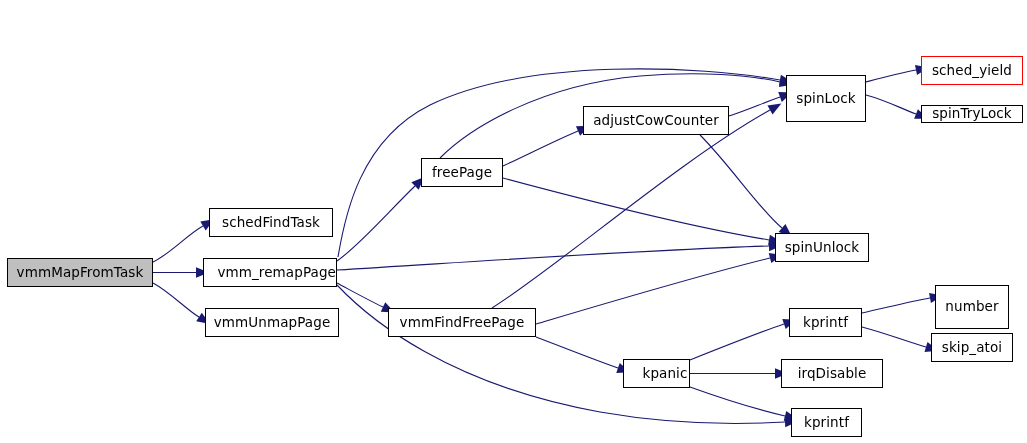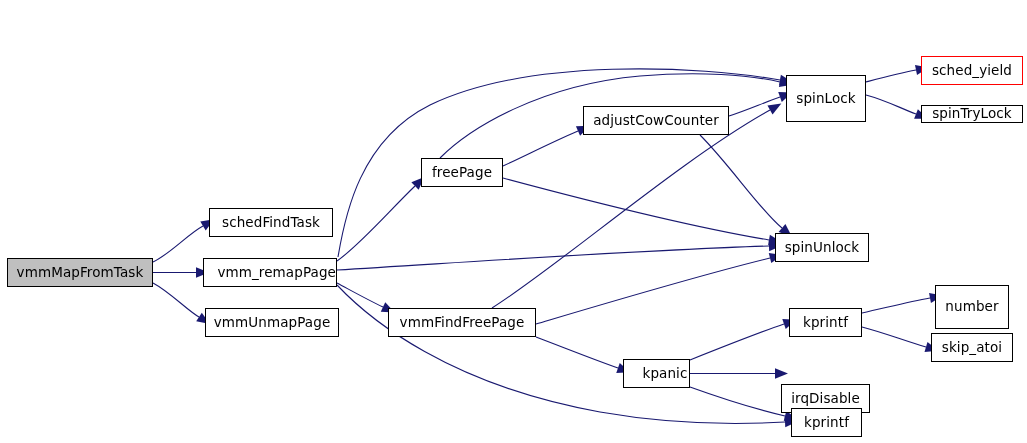--- a/index.html
+++ b/index.html
@@ -141,21 +141,21 @@
       </div>
       <div class="node" style="left: 921px; top: 105px; width: 102px; height: 18px;">
         <span>spinTryLock</span>
       </div>
       <div class="node" style="left: 623px; top: 359px; width: 67px; height: 29px; padding-left: 17px;">
         <span>kpanic</span>
       </div>
       <div class="node" style="left: 789px; top: 308px; width: 73px; height: 29px;">
         <span>kprintf</span>
       </div>
-      <div class="node" style="left: 781px; top: 359px; width: 89px; height: 29px; margin-top: 25px;">
+      <div class="node" style="left: 781px; top: 359px; width: 102px; height: 29px;">
         <span>irqDisable</span>
       </div>
       <div class="node" style="left: 791px; top: 408px; width: 71px; height: 29px;">
         <span>kprintf</span>
       </div>
       <div class="node" style="left: 935px; top: 285px; width: 74px; height: 44px;">
         <span>number</span>
       </div>
       <div class="node" style="left: 931px; top: 333px; width: 82px; height: 29px;">
         <span>skip_atoi</span>

